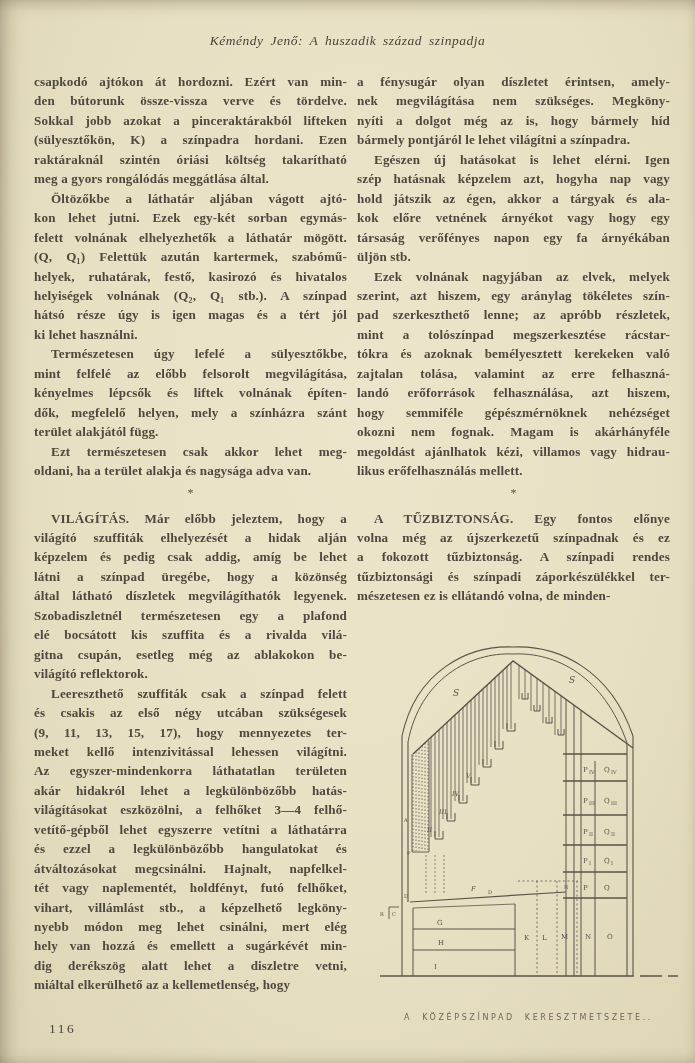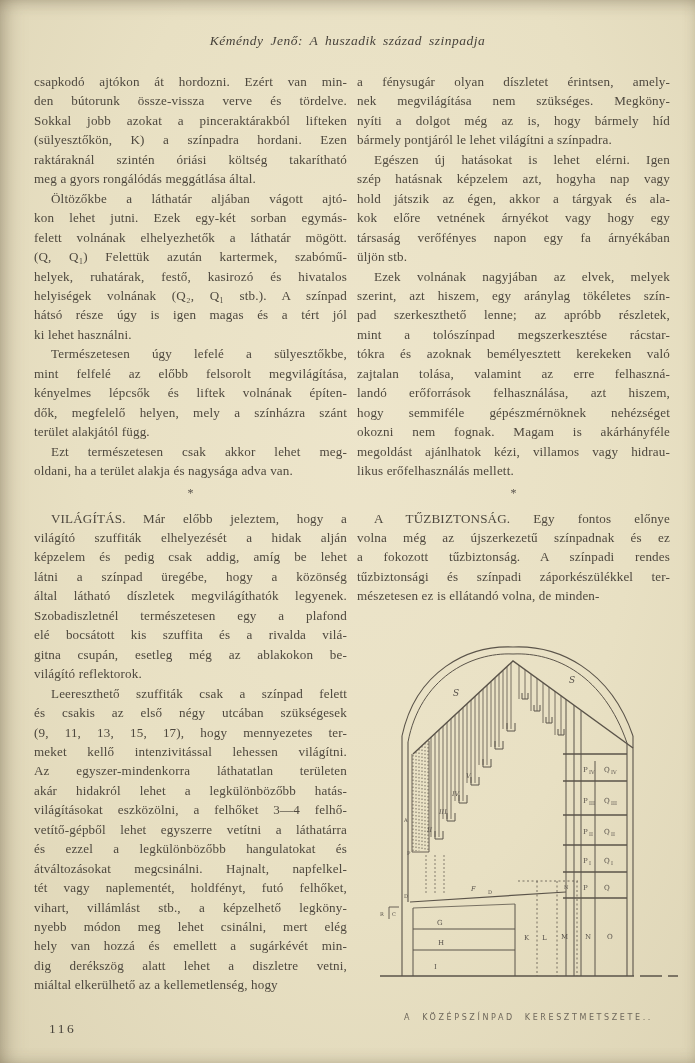--- a/index.html
+++ b/index.html
@@ -16,21 +16,21 @@
     font-style:italic;font-size:13.5px;letter-spacing:.5px;word-spacing:3px;color:#47423a;
   }
   .col{position:absolute;top:72px;width:313px;}
   .col-left{left:34px;}
   .col-right{left:357px;}
   .tline{
     font-size:13.1px;line-height:19.45px;letter-spacing:.15px;
     text-align:justify;text-align-last:justify;
   }
   .tline.last{text-align-last:left;}
-  .para{margin:0;}
+  .para{margin:0;font-weight:bold;}
   .para.indent .tline:first-child{text-indent:17px;}
   .sep{text-align:center;font-size:12px;line-height:14px;margin:5px 0 9px;color:#55504a;}
   .pageno{position:absolute;left:42px;top:1021px;font-size:13.5px;letter-spacing:2.5px;color:#4a453c;margin-left:7px;}
   .figure{position:absolute;left:378px;top:641px;width:312px;}
   .figure svg{display:block;}
   .fig-caption{
     margin-top:24px;padding-left:26px;text-align:left;
     font-family:"DejaVu Sans",sans-serif;font-size:8px;letter-spacing:2.6px;word-spacing:5px;
     color:#6e675b;
   }

